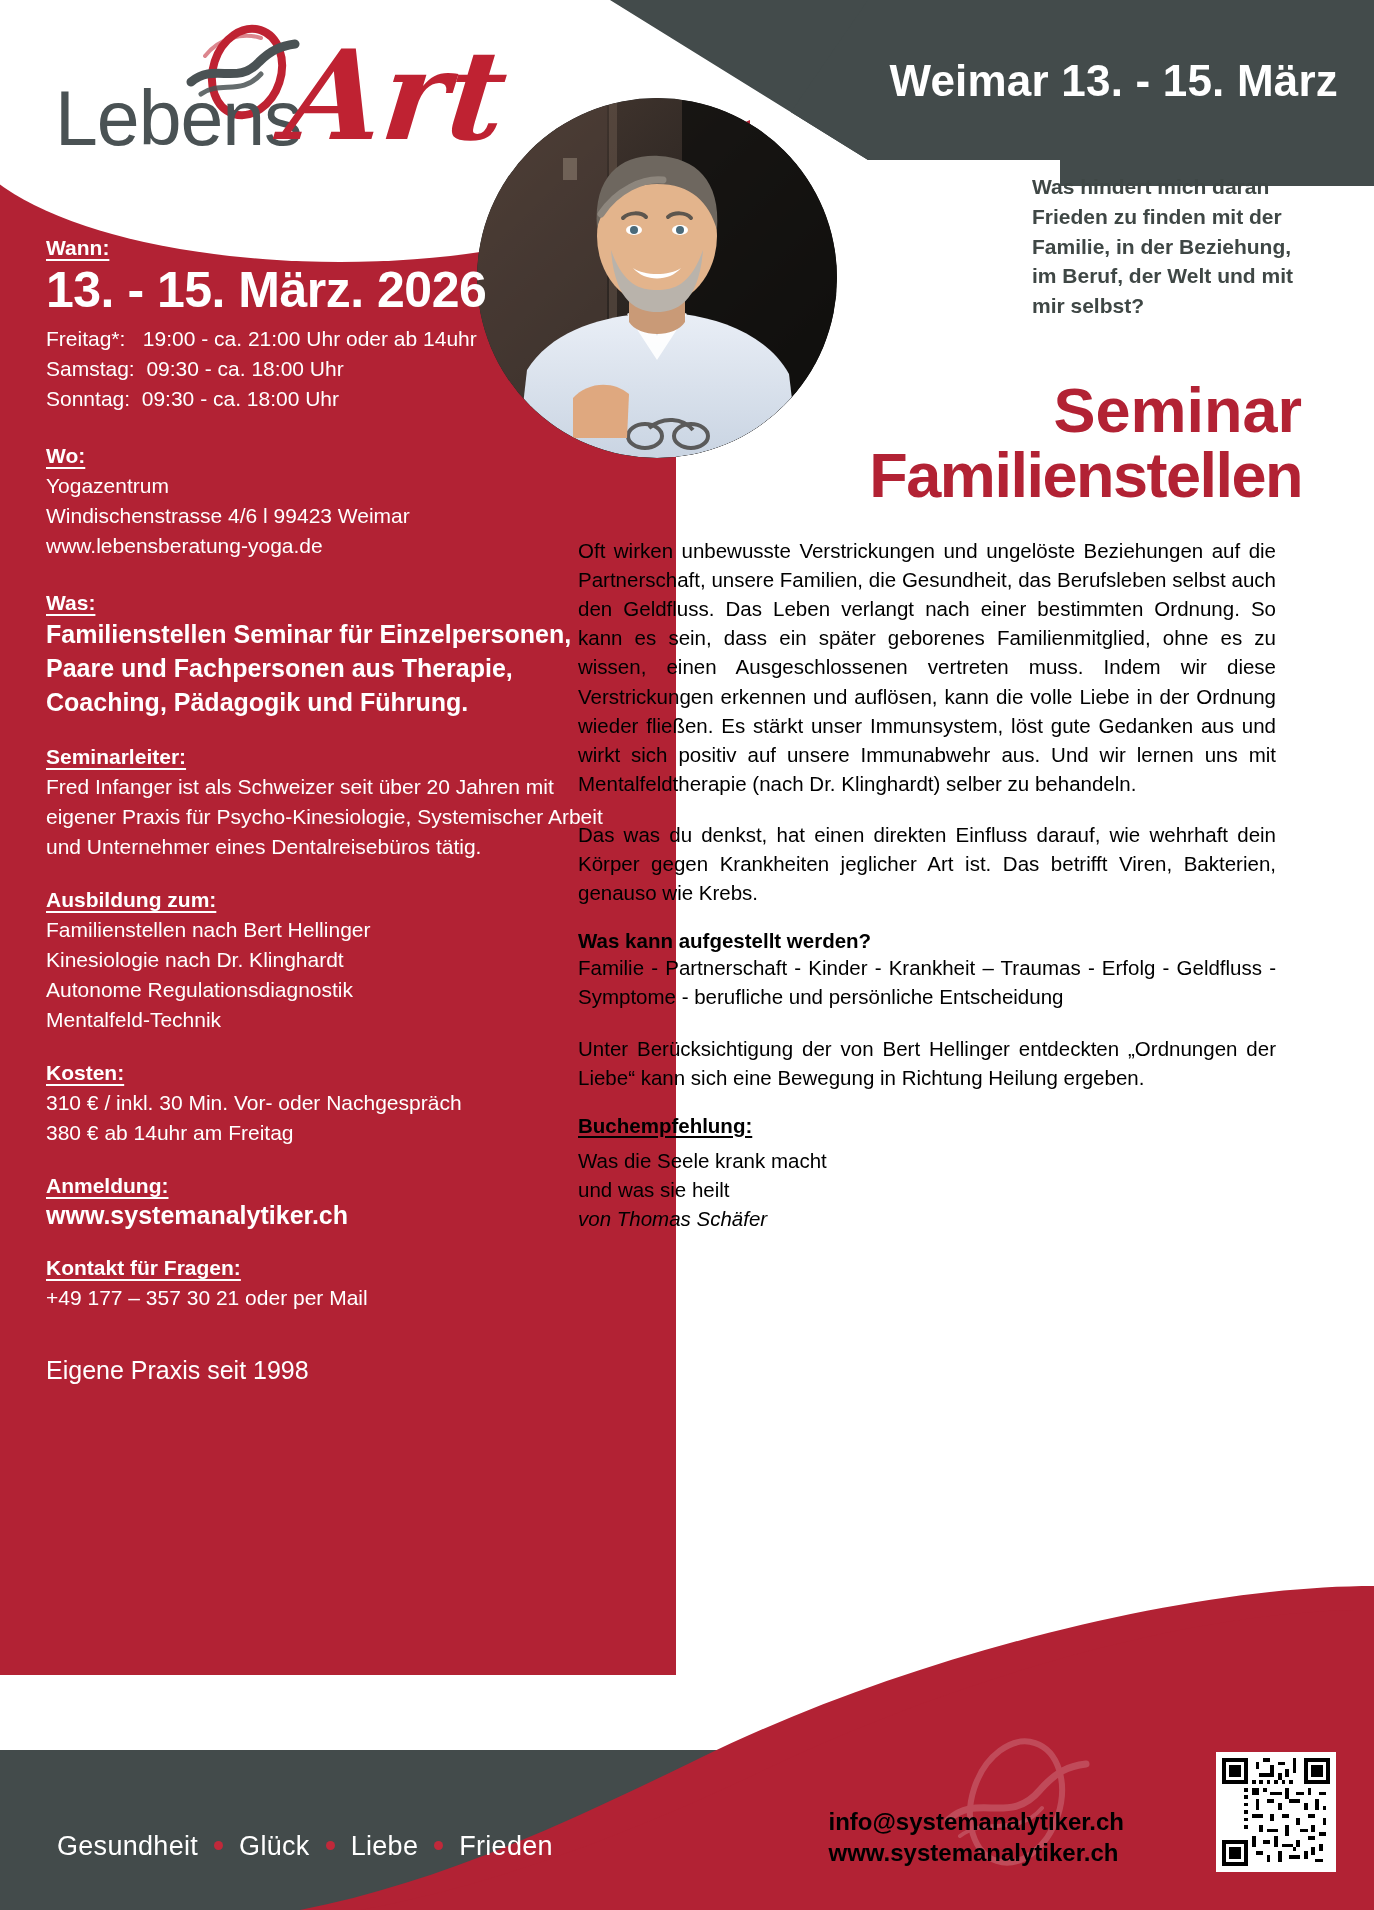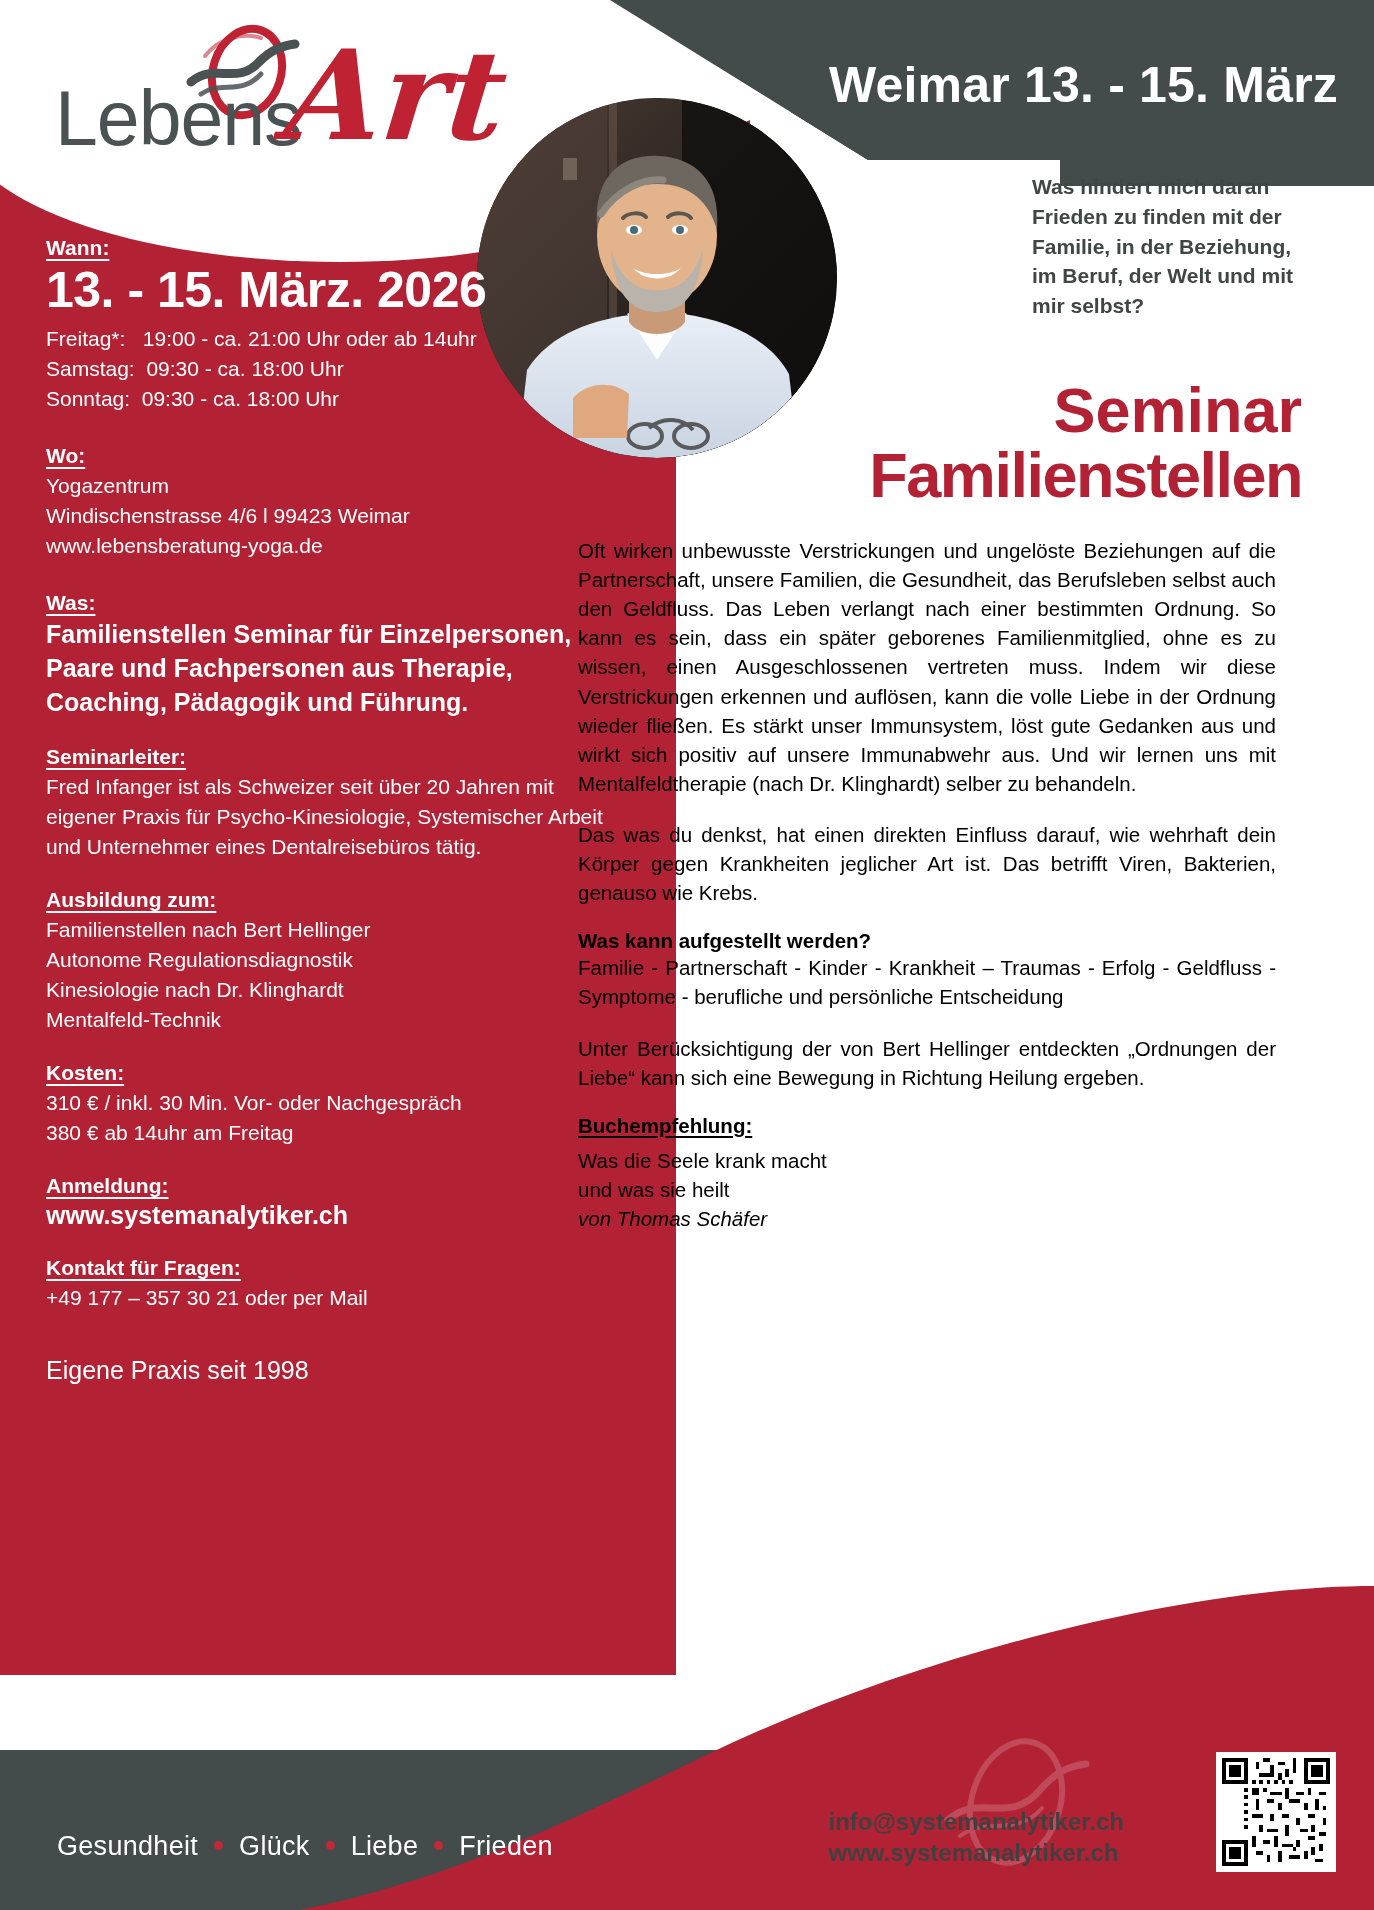--- a/index.html
+++ b/index.html
@@ -30,21 +30,21 @@
     position: absolute;
     left: 0; top: 0;
     width: 1374px; height: 186px;
     background: #434b4b;
     clip-path: polygon(868px 0, 1374px 0, 1374px 186px, 740px 186px);
   }
   .banner-title {
     position: absolute;
     right: 36px;
     top: 56px;
-    font-size: 50px;
+    font-size: 44px;
     font-weight: bold;
     color: #ffffff;
     letter-spacing: 0.2px;
     white-space: nowrap;
     z-index: 6;
   }
 
   
   .logo-wrap {
     position: absolute;
@@ -236,21 +236,21 @@
     width: 9px; height: 9px;
     border-radius: 50%;
     background: #c0293a;
     margin: 0 16px 5px 16px;
     vertical-align: middle;
   }
   .footer-contact {
     position: absolute;
     right: 250px; bottom: 42px;
     text-align: left;
-    color: #404040;
+    color: #000000;
     font-size: 24px;
     font-weight: bold;
     line-height: 1.3;
     z-index: 9;
     white-space: nowrap;
   }
   .qr {
     position: absolute;
     right: 38px; bottom: 38px;
     width: 120px; height: 120px;
@@ -373,22 +373,22 @@
     </div>
 
     <div class="sec-sm">
       <span class="lbl">Seminarleiter:</span>
       <div class="plain">Fred Infanger ist als Schweizer seit über 20 Jahren mit eigener Praxis für Psycho-Kinesiologie, Systemischer Arbeit und Unternehmer eines Dentalreisebüros tätig.</div>
     </div>
 
     <div class="sec-sm">
       <span class="lbl">Ausbildung zum:</span>
       <div class="plain">Familienstellen nach Bert Hellinger</div>
+      <div class="plain">Kinesiologie nach Dr. Klinghardt</div>
       <div class="plain">Autonome Regulationsdiagnostik</div>
-      <div class="plain">Kinesiologie nach Dr. Klinghardt</div>
       <div class="plain">Mentalfeld-Technik</div>
     </div>
 
     <div class="sec-sm">
       <span class="lbl">Kosten:</span>
       <div class="plain">310 € / inkl. 30 Min. Vor- oder Nachgespräch</div>
       <div class="plain">380 € ab 14uhr am Freitag</div>
     </div>
 
     <div class="sec-sm">

